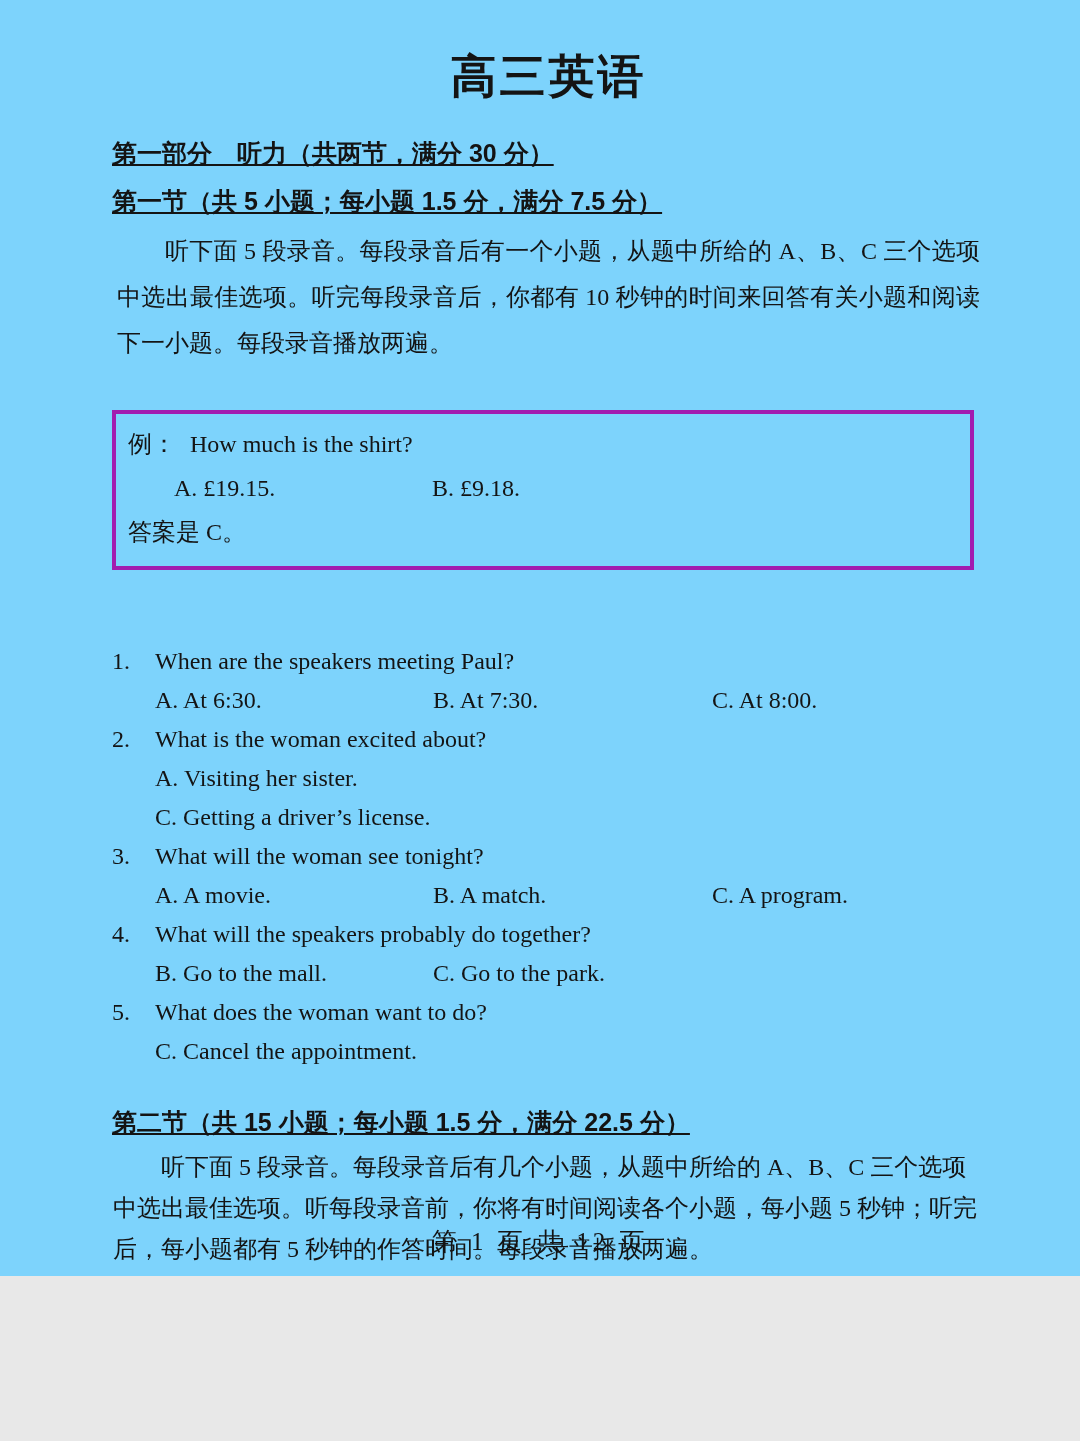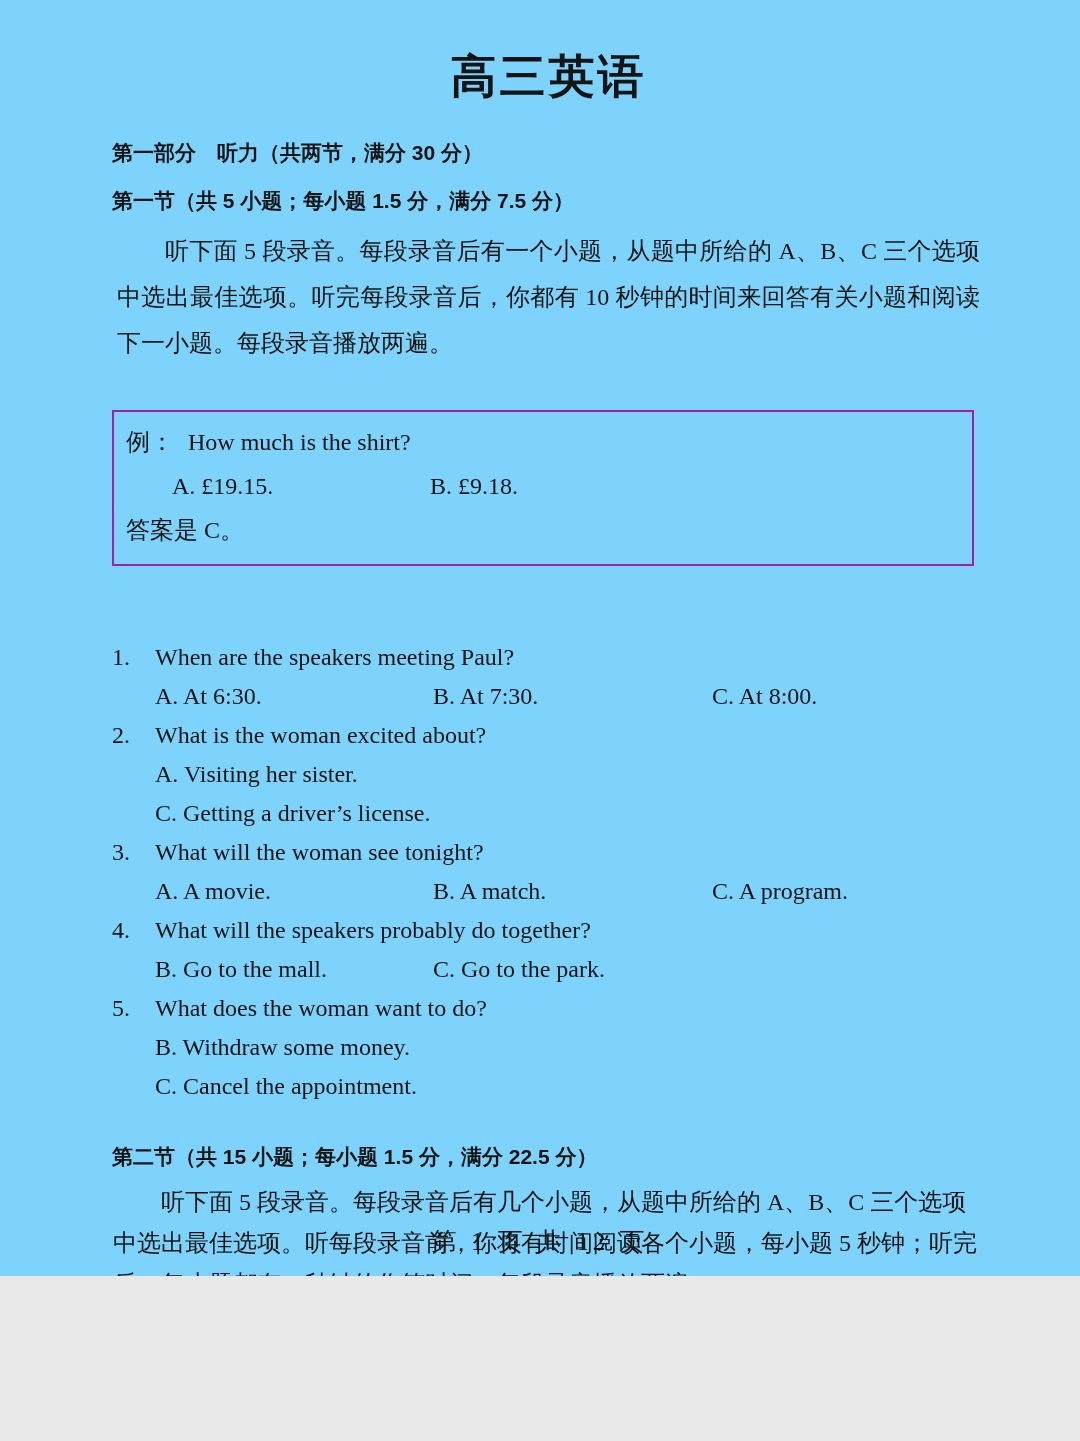--- a/index.html
+++ b/index.html
@@ -20,36 +20,37 @@
     font-family: "Liberation Sans", sans-serif;
     font-weight: bold;
     font-size: 46px;
     line-height: 52px;
     margin: 0 0 36px 0;
     letter-spacing: 3px;
   }
   .hb {
     font-family: "Liberation Sans", sans-serif;
     font-weight: bold;
-    font-size: 21px;
+    font-size: 25px;
     line-height: 30px;
     margin: 0;
+    text-decoration: underline;
   }
   .part-heading { margin: 0 0 18px 0; }
   .section-heading { margin: 0 0 12px 0; }
   .para {
     font-size: 24px;
     line-height: 46px;
     margin: 5px;
     text-align: justify;
   }
   .indent { text-indent: 2em; }
 
   .example-box {
-    border: 2px solid #a21caf;
+    border: 4px solid #a21caf;
     width: 862px;
     box-sizing: border-box;
     margin: 44px 0 0 0;
     padding: 8px 14px 12px 12px;
     font-size: 24px;
   }
   .ex-line { line-height: 44px; white-space: nowrap; }
   .ex-label { margin-right: 14px; }
   .ex-opts {
     display: grid;
@@ -155,21 +156,20 @@
         <span>C. Go to the park.</span>
       </div>
     </div>
 
     <div>
       <div class="q-line">
         <span class="q-num">5.</span>
         <span>What does the woman want to do?</span>
       </div>
       <div class="opt-stack">
-        <div>B. Withdraw some money.</div>
         <div>C. Cancel the appointment.</div>
       </div>
     </div>
 
   </div>
 
   <div class="hb section2-heading">第二节（共 15 小题；每小题 1.5 分，满分 22.5 分）</div>
 
   <p class="para2 indent">听下面 5 段录音。每段录音后有几个小题，从题中所给的 A、B、C 三个选项中选出最佳选项。听每段录音前，你将有时间阅读各个小题，每小题 5 秒钟；听完后，每小题都有 5 秒钟的作答时间。每段录音播放两遍。</p>
 

